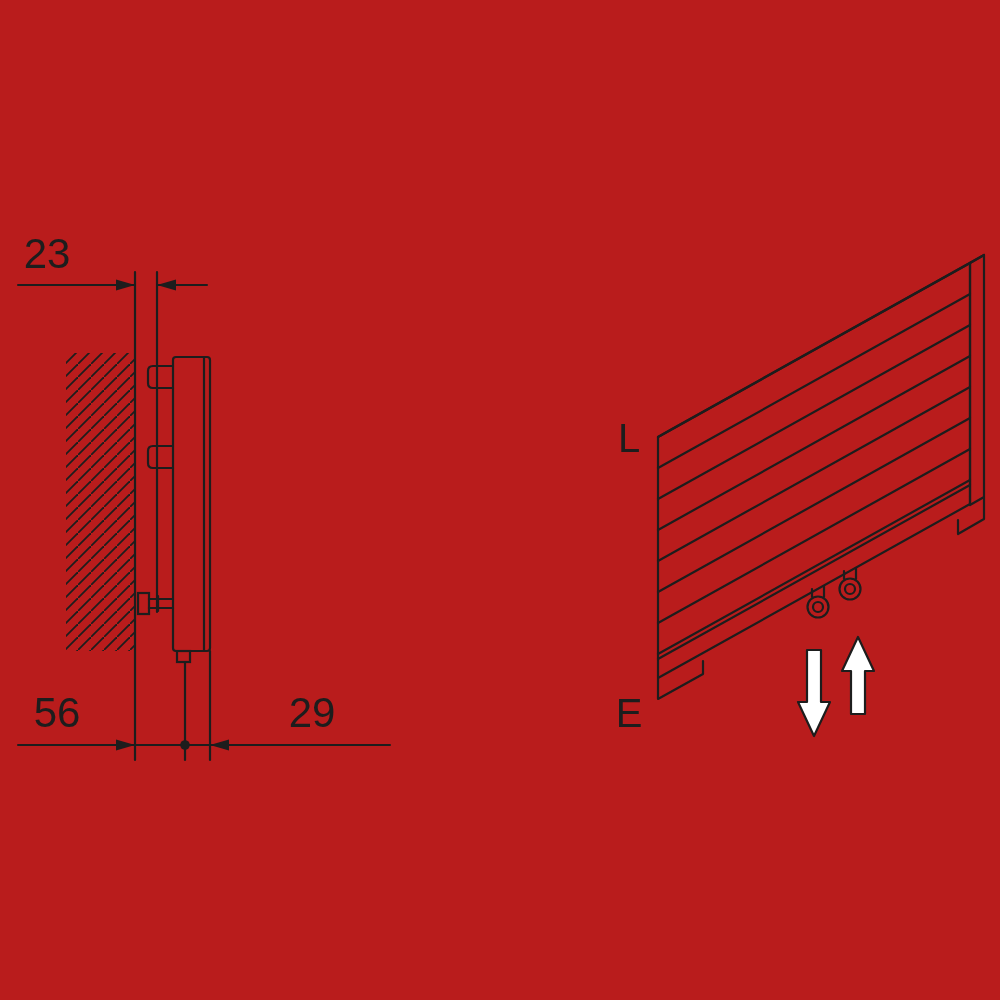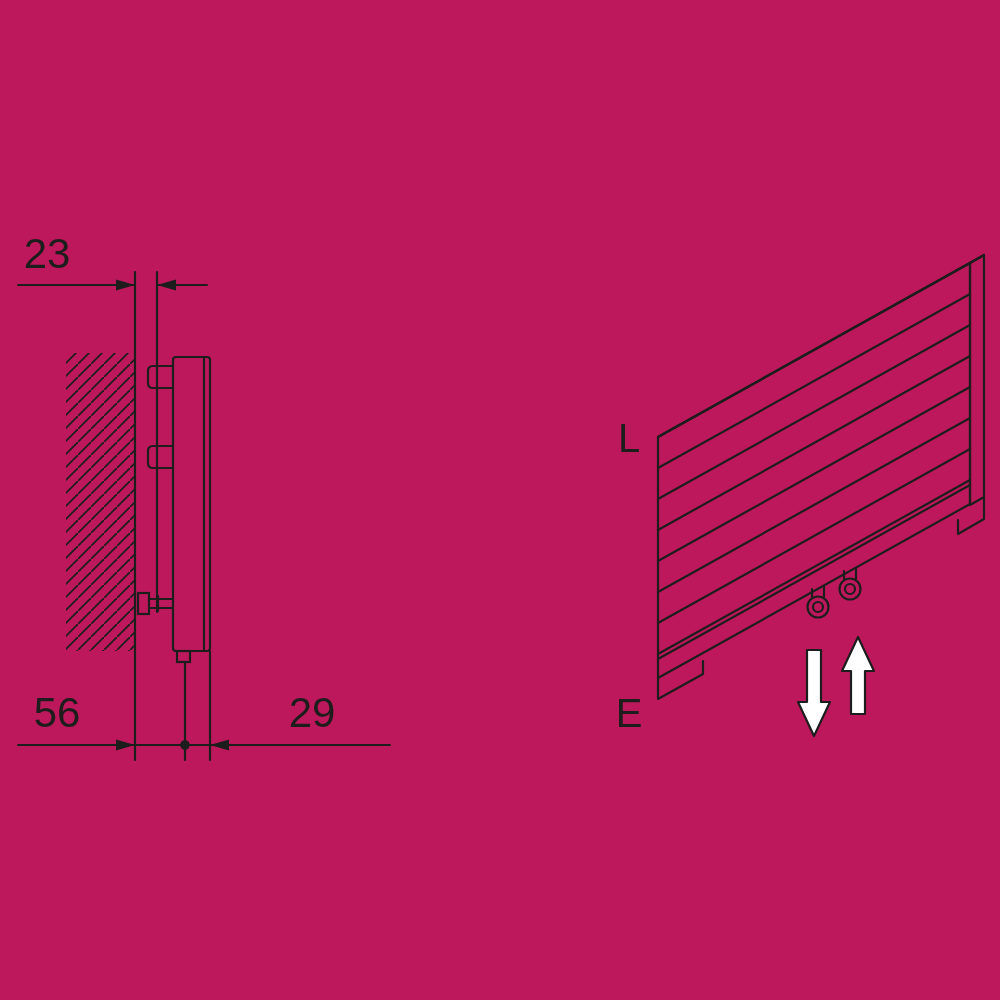--- a/index.html
+++ b/index.html
@@ -7,21 +7,21 @@
     padding: 0;
     width: 1000px;
     height: 1000px;
     background: #ffffff;
     font-family: "Liberation Sans", sans-serif;
   }
   .stage {
     position: relative;
     width: 1000px;
     height: 1000px;
-    background: #be185d;
+    background: #b91c1c;
     overflow: hidden;
   }
   svg { display: block; }
   text {
     font-family: "Liberation Sans", sans-serif;
     fill: #1d1d1d;
   }
   .dim-text { font-size: 42px; }
   .conn-text { font-size: 40px; }
 </style>

